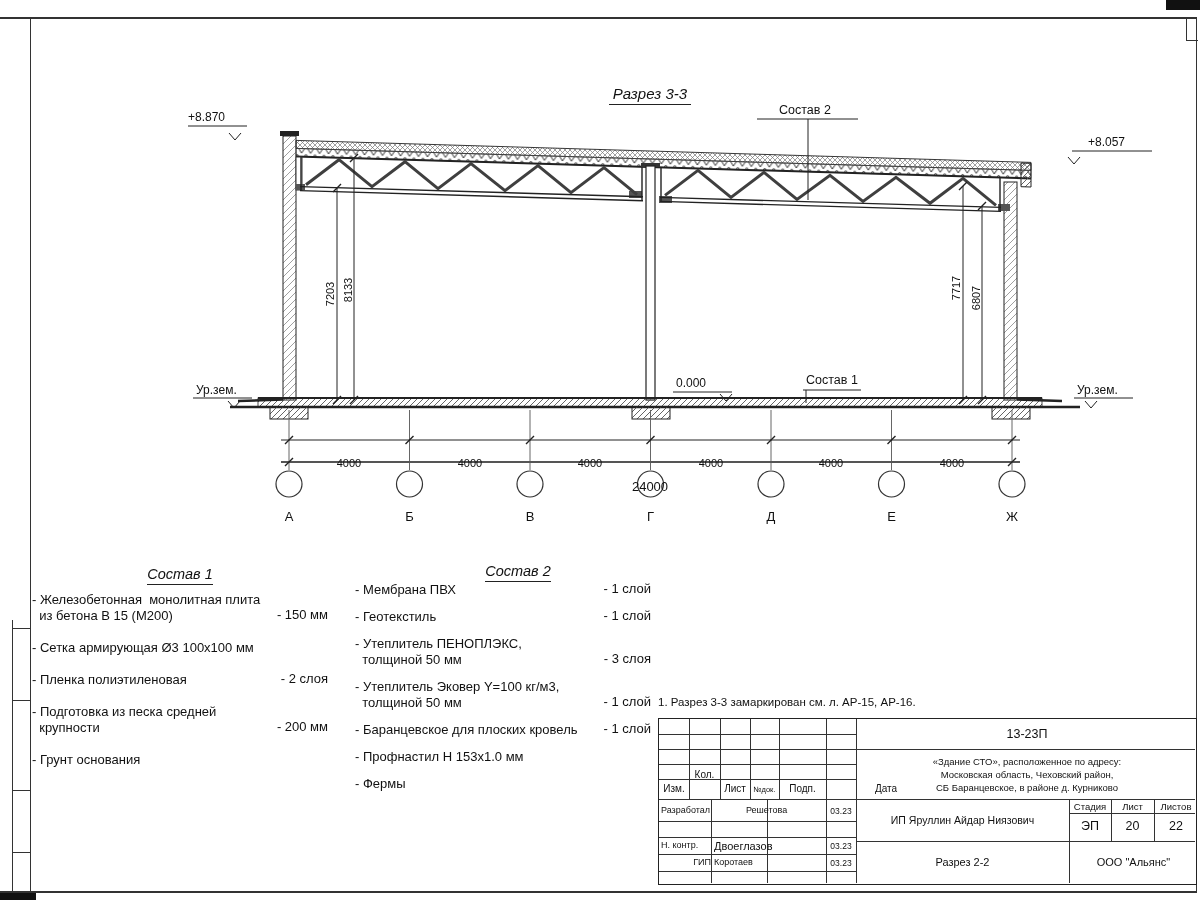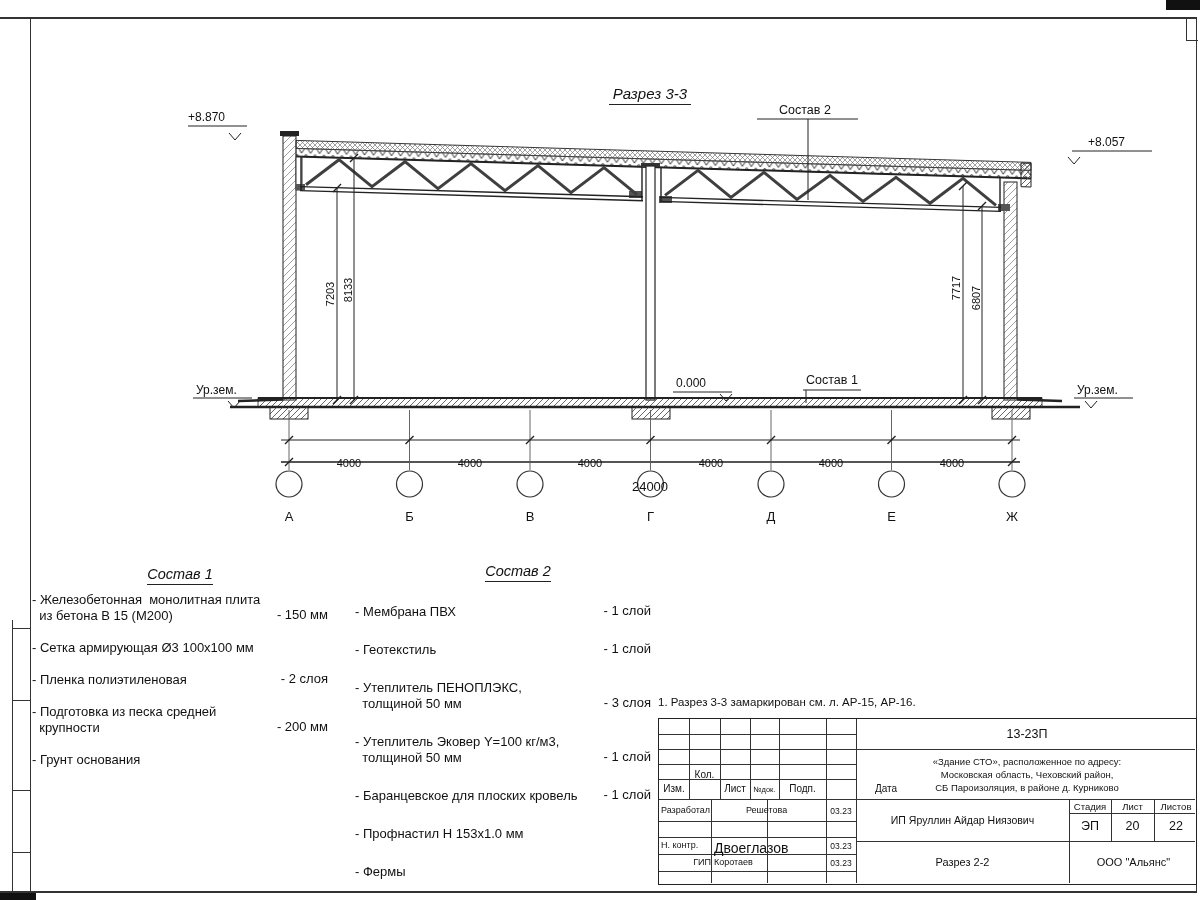--- a/index.html
+++ b/index.html
@@ -7,21 +7,21 @@
          font-family:"Liberation Sans",sans-serif;color:#111;}
   .abs{position:absolute;}
   .t{position:absolute;white-space:nowrap;color:#111;}
   .ctr{text-align:center;margin-top:32px;}
   .rot{transform:translate(-50%,-50%) rotate(-90deg);transform-origin:center;}
   .hline{position:absolute;background:#333;height:1px;}
   .vline{position:absolute;background:#333;width:1px;}
   .heading{font-style:italic;font-size:14.5px;border-bottom:1.2px solid #222;padding-bottom:2px;}
   .items{position:absolute;width:296px;}
   .item{position:relative;margin-bottom:16px;line-height:16px;font-size:13px;}
-  .items.tight .item{margin-bottom:11px;margin-top:22px;}
+  .items.tight .item{margin-bottom:11px;}
   .item-text{display:block;white-space:pre-wrap;max-width:250px;}
   .item-val{position:absolute;right:0;bottom:1px;white-space:nowrap;}
   .tb-cell{position:absolute;text-align:center;}
   .black{background:#111;}
 </style>
 </head>
 <body>
 
 <div id="sheet">
 
@@ -262,31 +262,31 @@
     <span class="tb-cell" style="left:30px;top:50px;width:31px;font-size:10px;">Кол.</span>
     <span class="tb-cell" style="left:61px;top:64px;width:30px;font-size:10px;">Лист</span>
     <span class="tb-cell" style="left:91px;top:66px;width:29px;font-size:7.5px;">№док.</span>
     <span class="tb-cell" style="left:120px;top:64px;width:47px;font-size:10px;">Подп.</span>
     <span class="tb-cell" style="left:167px;top:64px;width:30px;font-size:10px;padding-left:45px;">Дата</span>
 
     <span class="tb-cell" style="left:2px;top:86px;width:50px;font-size:9px;text-align:left;">Разработал</span>
     <span class="tb-cell" style="left:55px;top:86px;width:54px;font-size:9px;text-align:left;padding-left:32px;">Решетова</span>
     <span class="tb-cell" style="left:168px;top:87px;width:28px;font-size:8.5px;">03.23</span>
     <span class="tb-cell" style="left:2px;top:121px;width:50px;font-size:9px;text-align:left;">Н. контр.</span>
-    <span class="tb-cell" style="left:55px;top:121px;width:54px;font-size:14px;text-align:right;">Двоеглазов</span>
+    <span class="tb-cell" style="left:55px;top:121px;width:54px;font-size:11px;text-align:right;">Двоеглазов</span>
     <span class="tb-cell" style="left:168px;top:122px;width:28px;font-size:8.5px;">03.23</span>
     <span class="tb-cell" style="left:2px;top:138px;width:50px;font-size:9px;text-align:right;">ГИП</span>
     <span class="tb-cell" style="left:55px;top:138px;width:54px;font-size:9px;text-align:left;">Коротаев</span>
     <span class="tb-cell" style="left:168px;top:139px;width:28px;font-size:8.5px;">03.23</span>
 
     <span class="tb-cell" style="left:197px;top:8px;width:342px;font-size:12.5px;">13-23П</span>
     <div class="tb-cell" style="left:197px;top:36px;width:342px;font-size:9.5px;line-height:13px;">
       <span style="display:block;">«Здание СТО», расположенное по адресу:</span>
       <span style="display:block;">Московская область, Чеховский район,</span>
-      <span style="display:block;">СБ Пароизоляция, в районе д. Курниково</span>
+      <span style="display:block;">СБ Баранцевское, в районе д. Курниково</span>
     </div>
     <span class="tb-cell" style="left:197px;top:95px;width:213px;font-size:10.5px;">ИП Яруллин Айдар Ниязович</span>
     <span class="tb-cell" style="left:410px;top:82px;width:42px;font-size:9.5px;">Стадия</span>
     <span class="tb-cell" style="left:452px;top:82px;width:43px;font-size:9.5px;">Лист</span>
     <span class="tb-cell" style="left:495px;top:82px;width:44px;font-size:9.5px;">Листов</span>
     <span class="tb-cell" style="left:410px;top:100px;width:42px;font-size:12.5px;">ЭП</span>
     <span class="tb-cell" style="left:452px;top:100px;width:43px;font-size:12.5px;">20</span>
     <span class="tb-cell" style="left:495px;top:100px;width:44px;font-size:12.5px;">22</span>
     <span class="tb-cell" style="left:197px;top:137px;width:213px;font-size:11px;">Разрез 2-2</span>
     <span class="tb-cell" style="left:410px;top:137px;width:129px;font-size:11px;">ООО "Альянс"</span>

